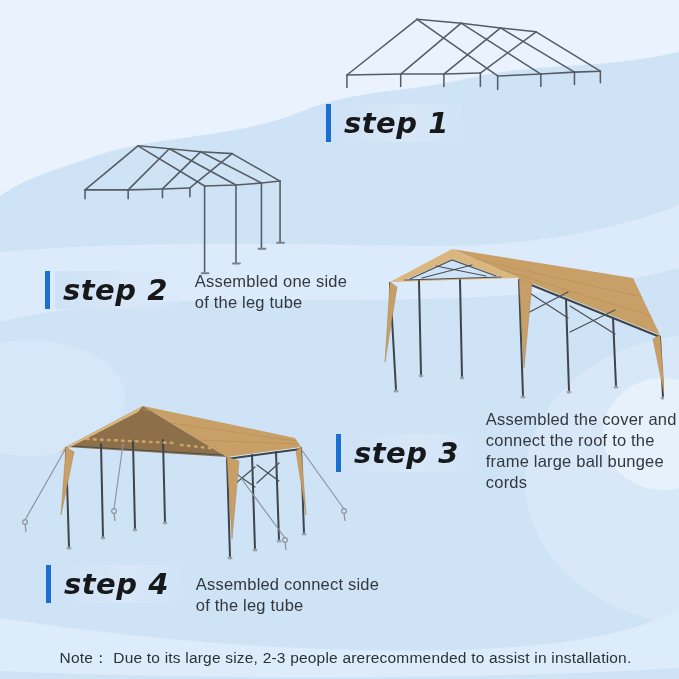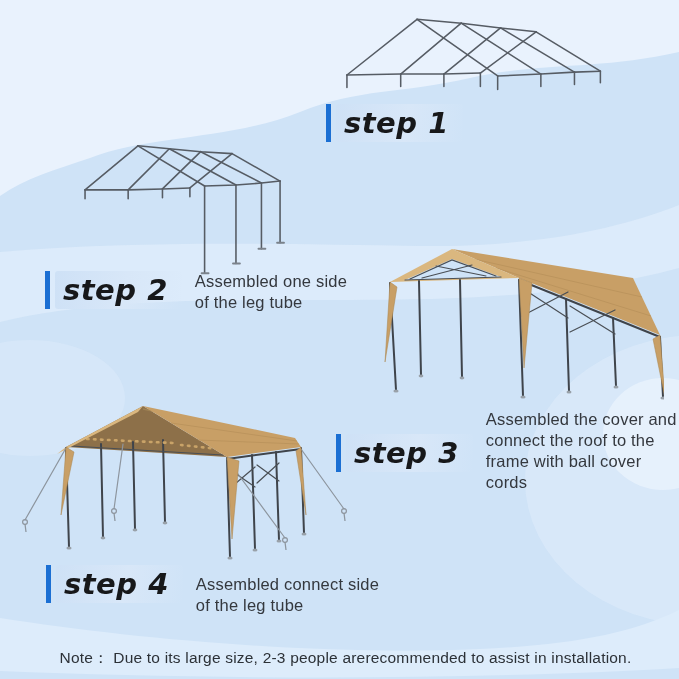--- a/index.html
+++ b/index.html
@@ -203,21 +203,21 @@
   </div>
 
   <div class="step-row" id="row3">
     <div class="label-group">
       <div class="bar"></div>
       <div class="chip">step 3</div>
     </div>
     <div class="desc">
       <div>Assembled the cover and</div>
       <div>connect the roof to the</div>
-      <div>frame with ball cover cords</div>
+      <div>frame large ball bungee cords</div>
     </div>
   </div>
 
   <div class="step-row" id="row4">
     <div class="label-group">
       <div class="bar"></div>
       <div class="chip">step 4</div>
     </div>
     <div class="desc">
       <div>Assembled connect side</div>

